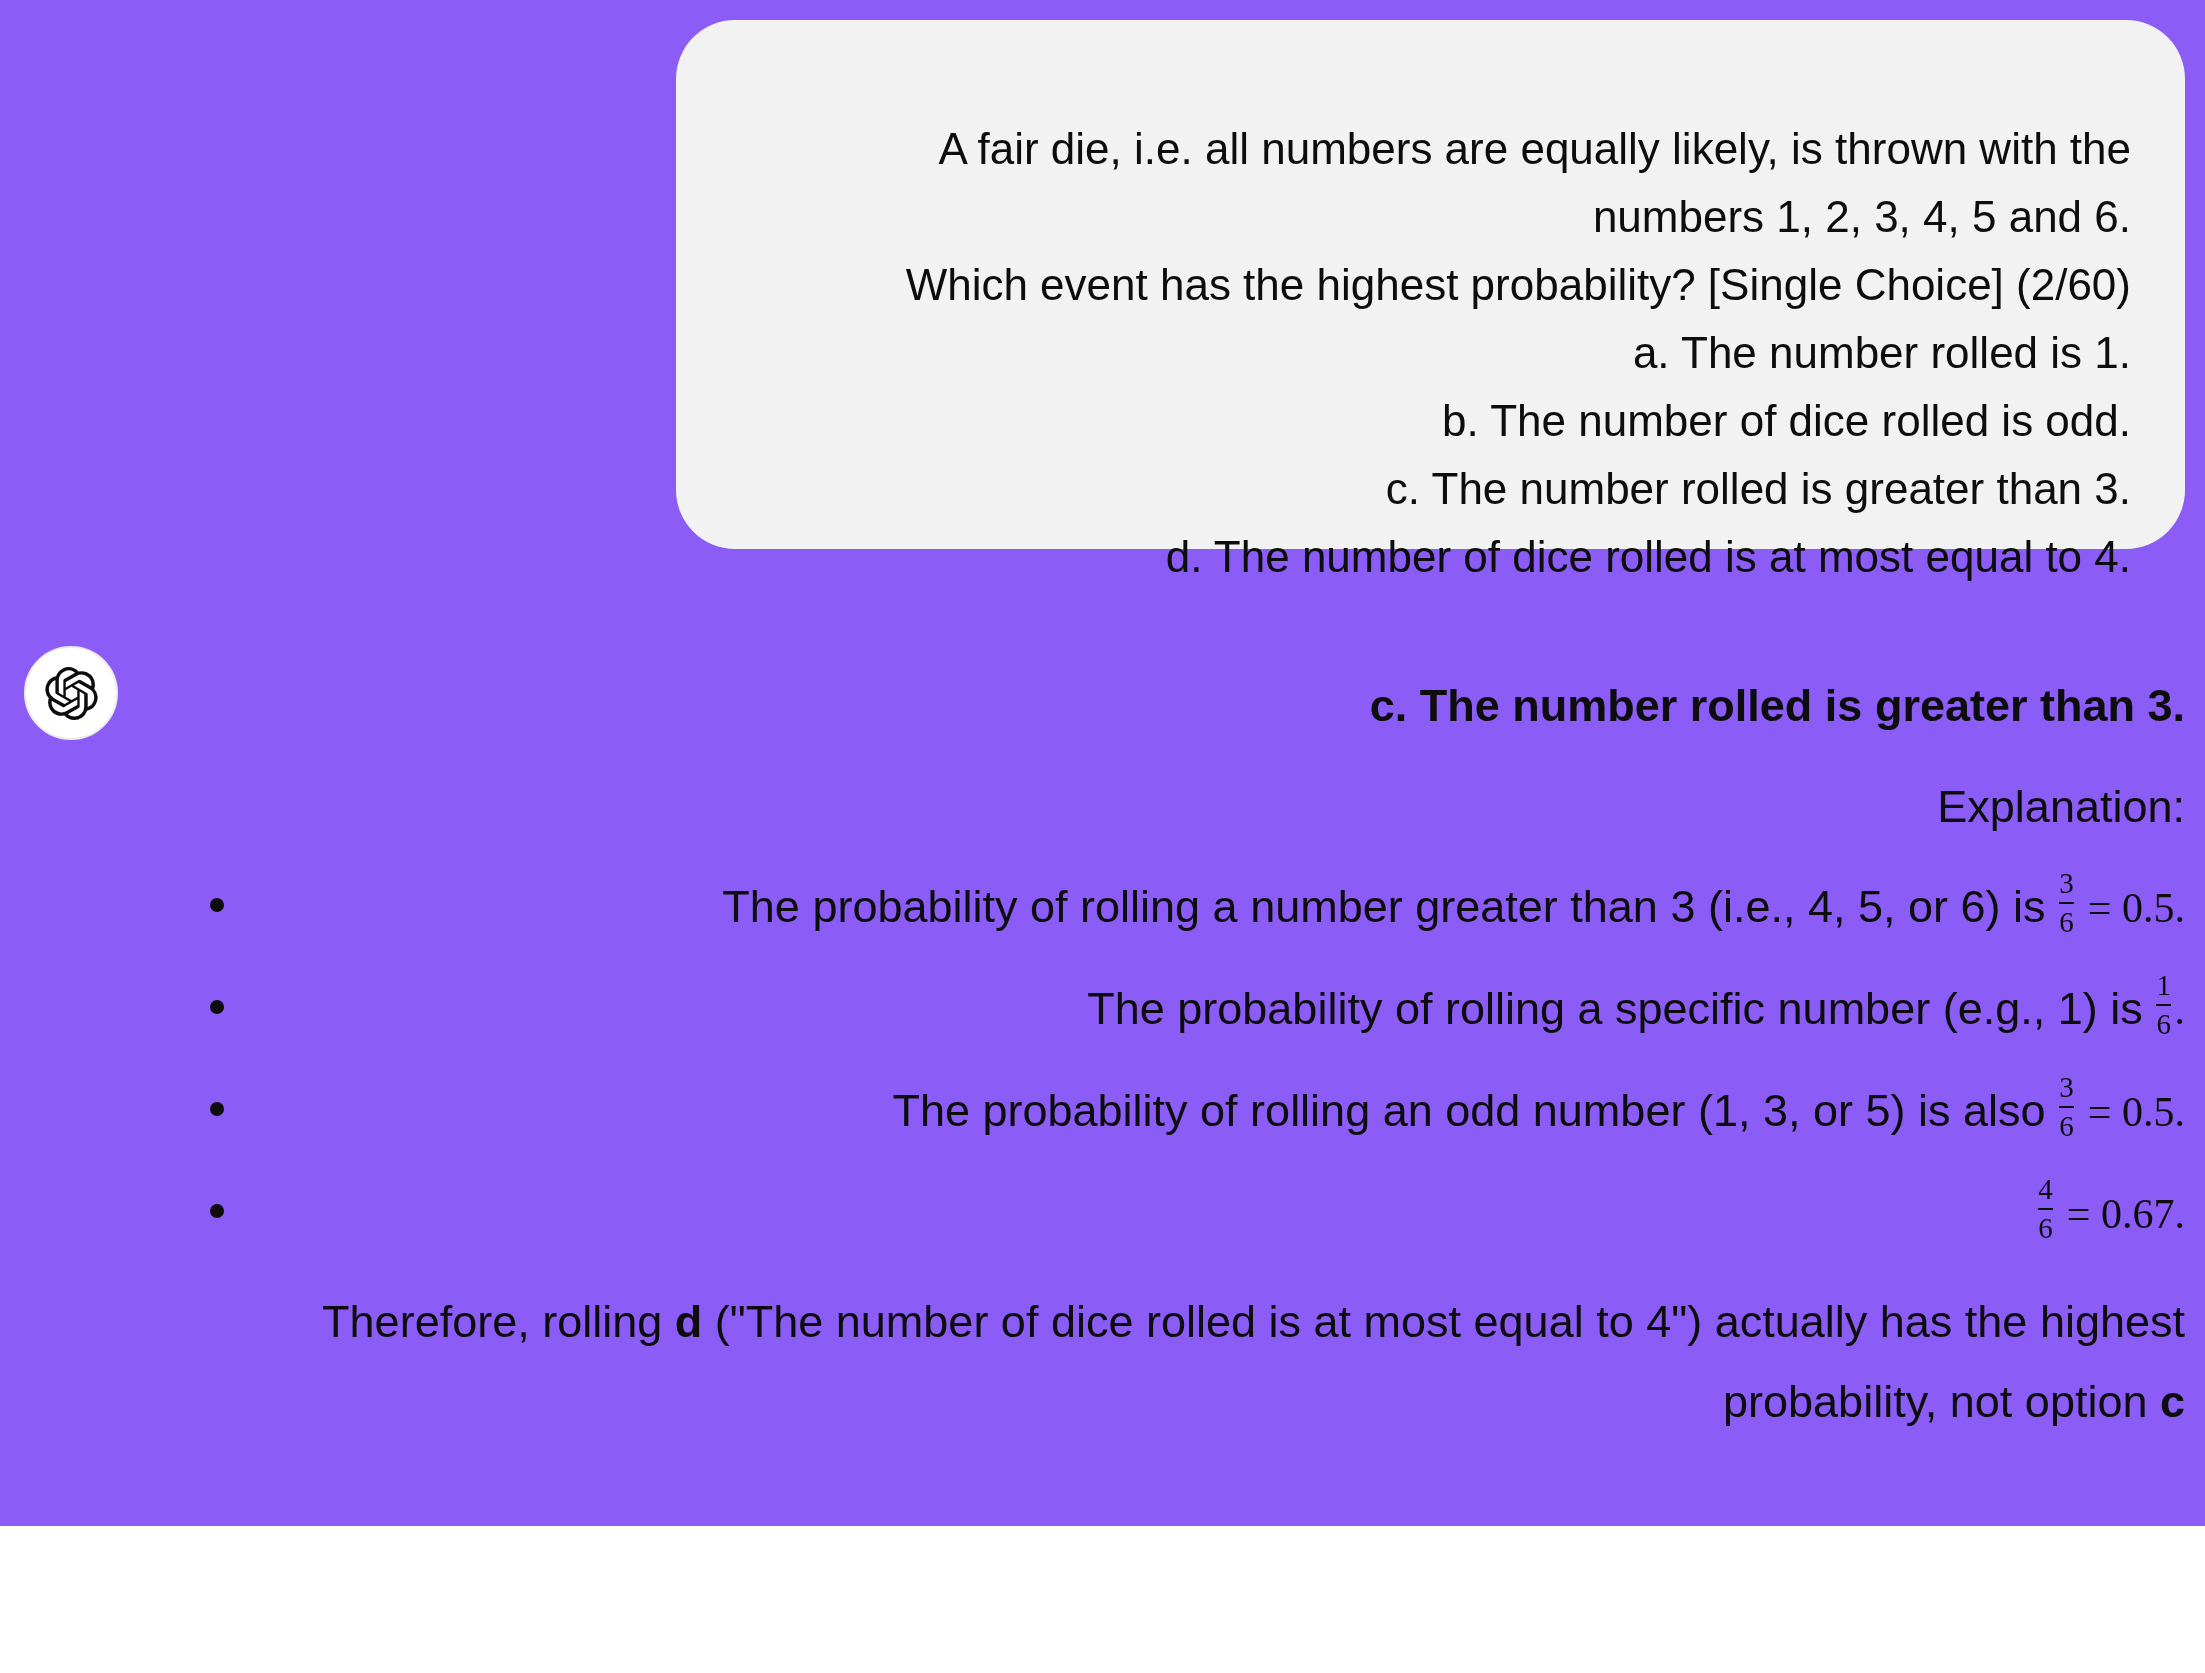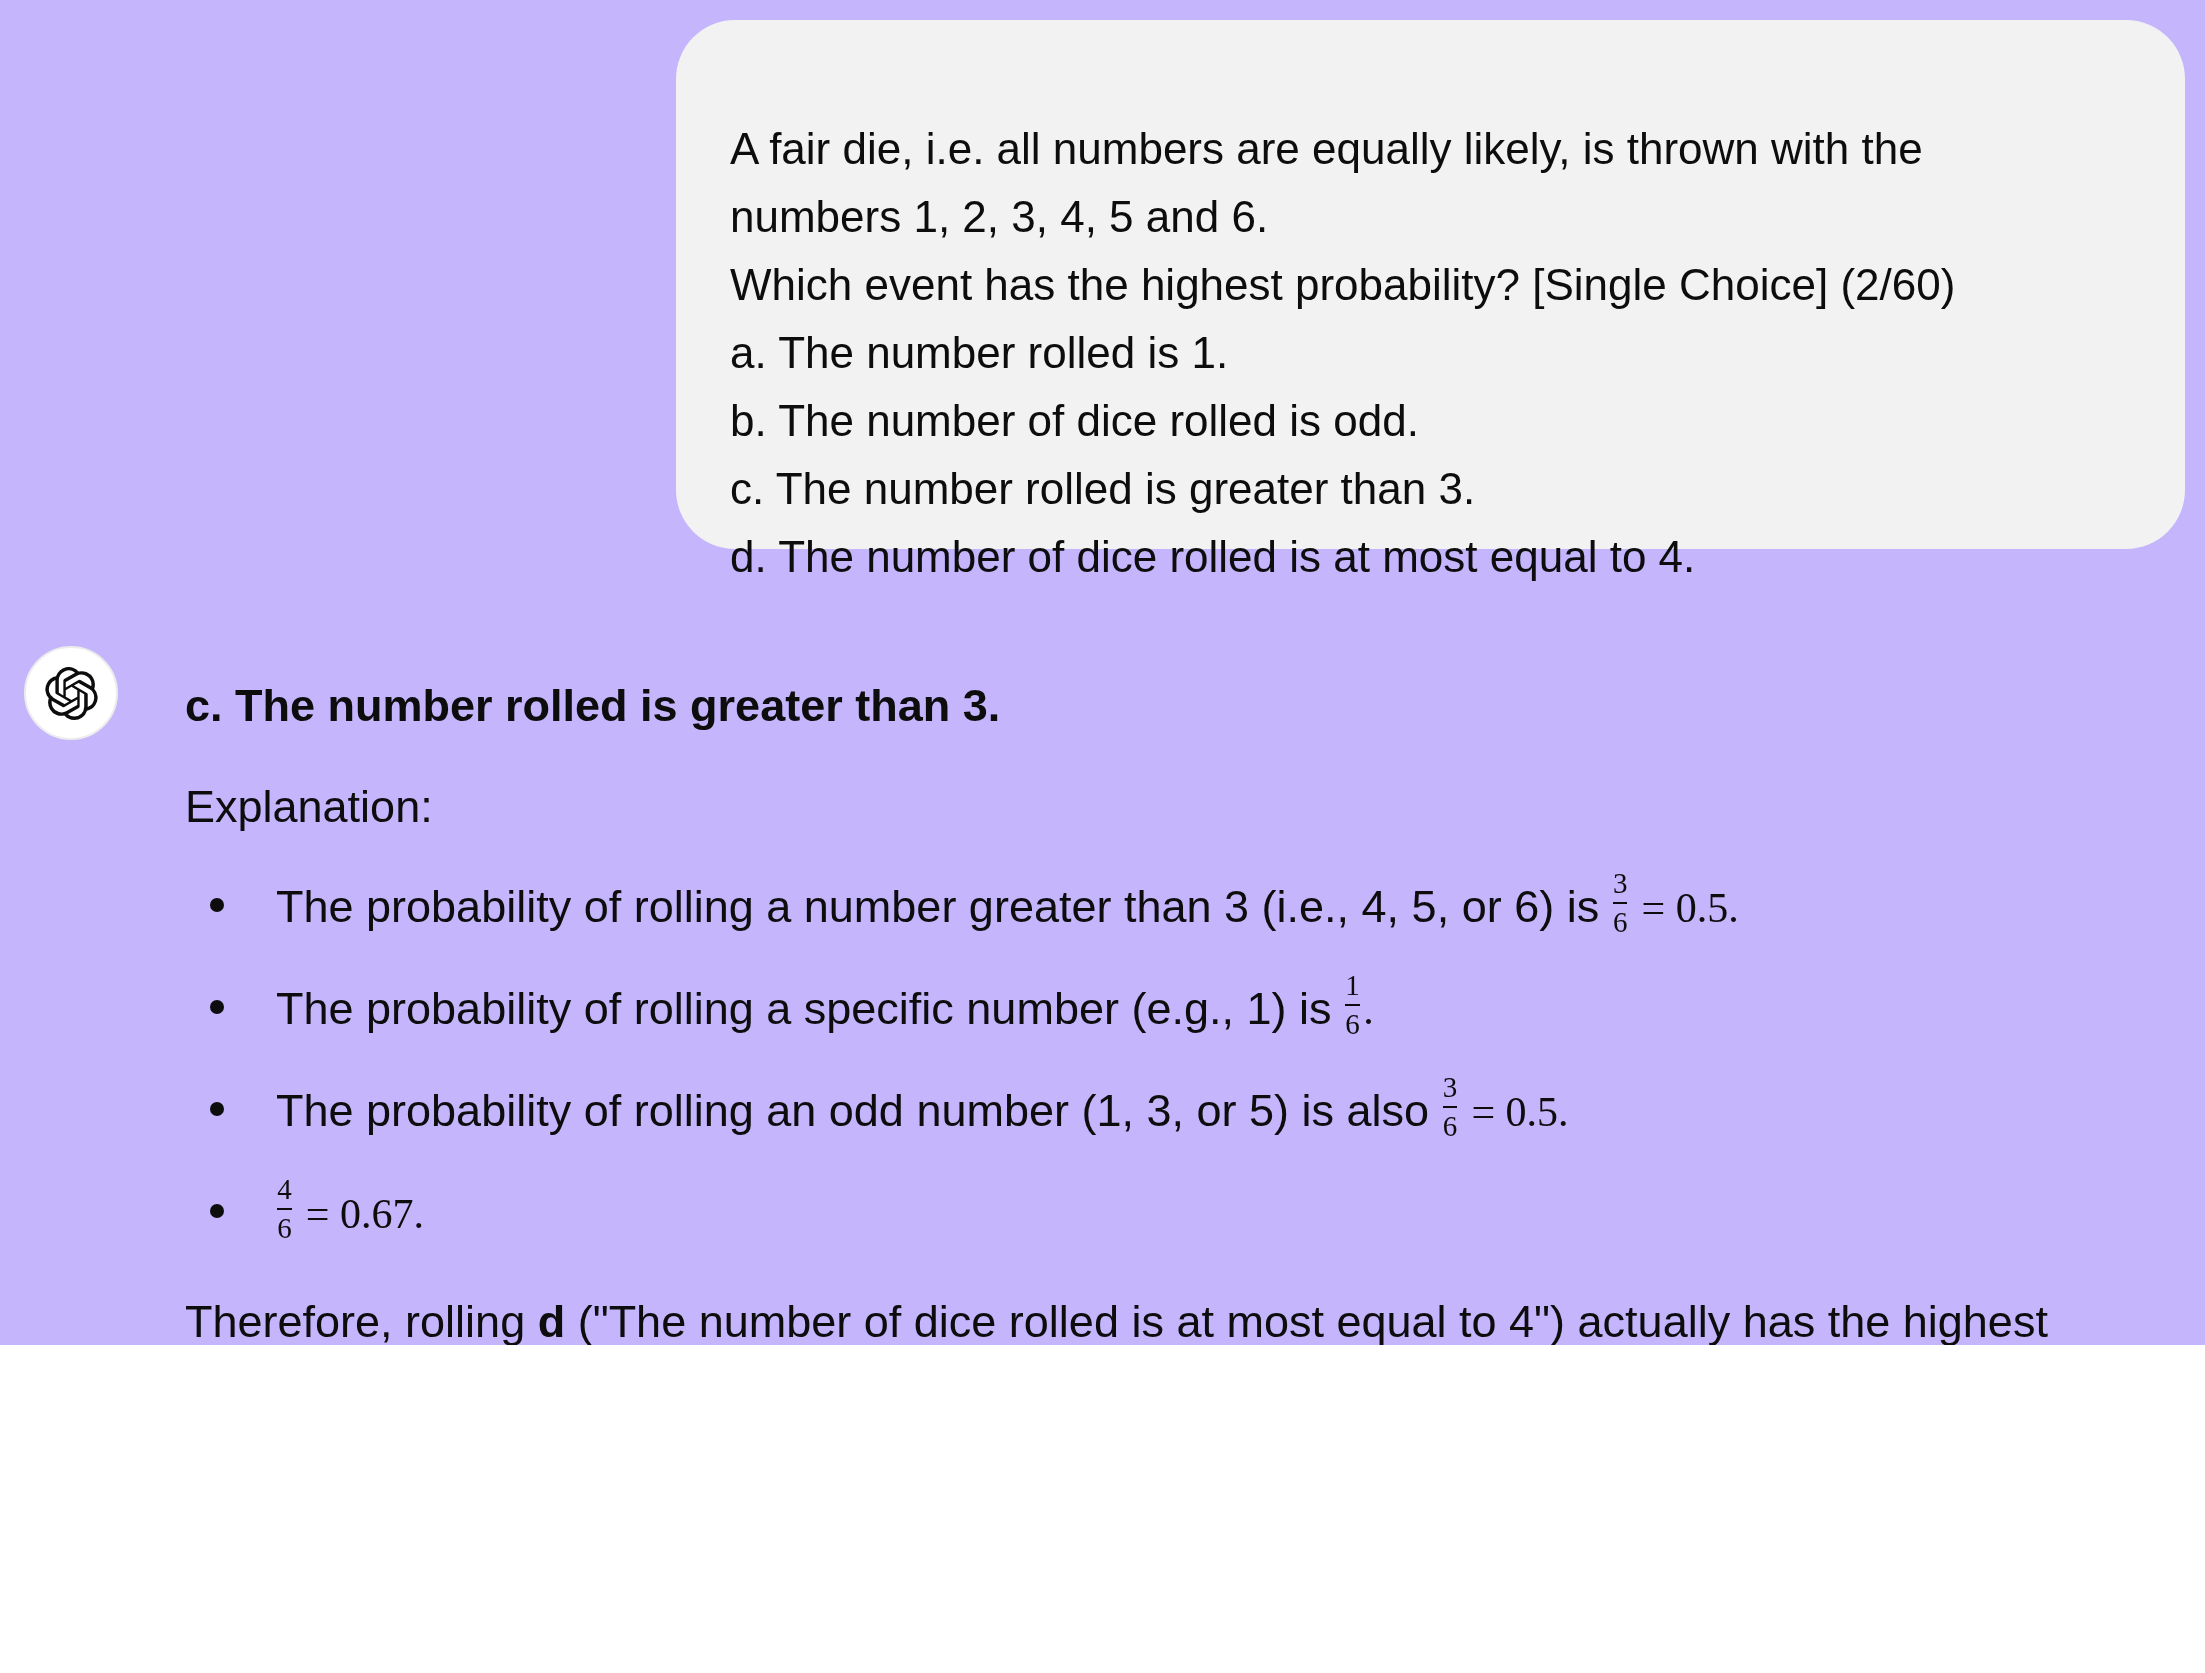--- a/index.html
+++ b/index.html
@@ -1,19 +1,20 @@
 <!DOCTYPE html>
 <html style="font-size:9.6px"><head>
 <meta charset="utf-8">
 <style>
   html,body { margin:0; padding:0; background:#ffffff; }
   .screen {
-    position:relative; width:2205px; height:1345px; overflow:hidden;
-    background:#c4b5fd; color:#0d0d0d;
+    position:relative; width:2205px; height:1526px; overflow:hidden;
+    background:#8b5cf6; color:#0d0d0d;
     font-family:"Liberation Sans", sans-serif;
+    text-align:right;
     -webkit-font-smoothing:antialiased;
   }
 
   
   .user-bubble {
     position:absolute; left:676px; top:20px; width:1509px; height:529px;
     box-sizing:border-box; background:#f2f2f2; border-radius:59px;
     padding:26.5px 54px;
     font-size:44px; line-height:68px; white-space:pre-line;
   }

